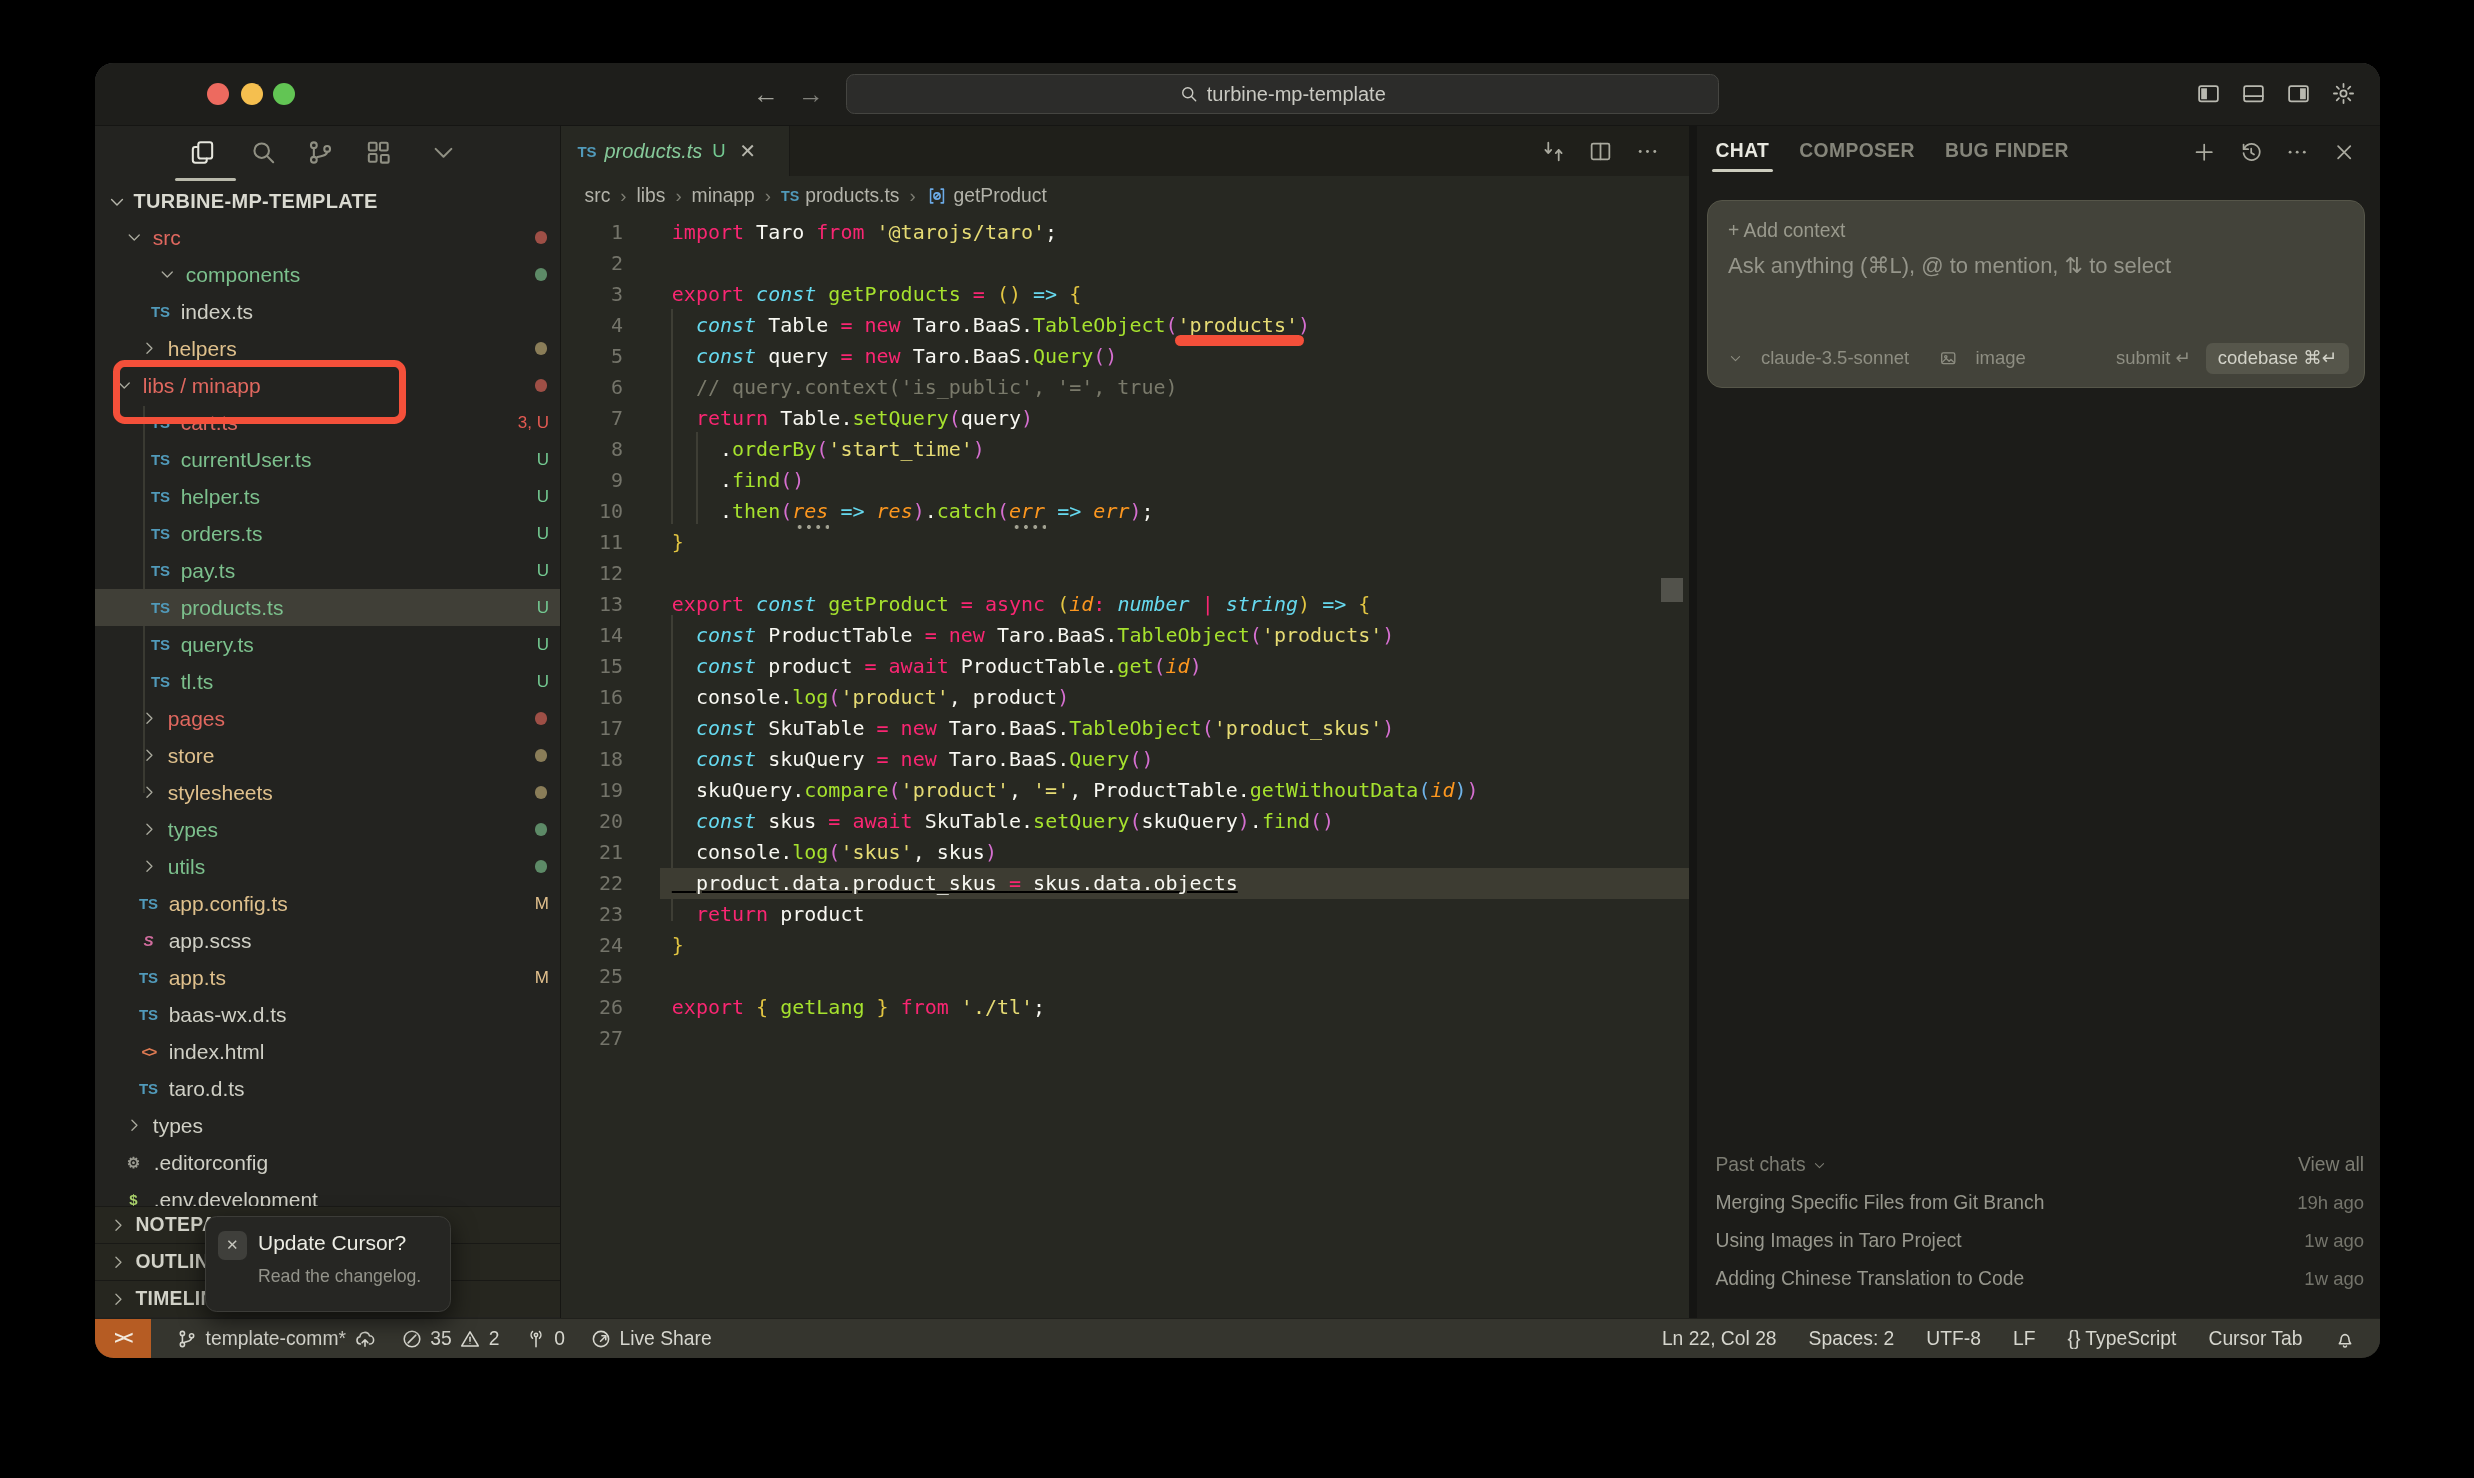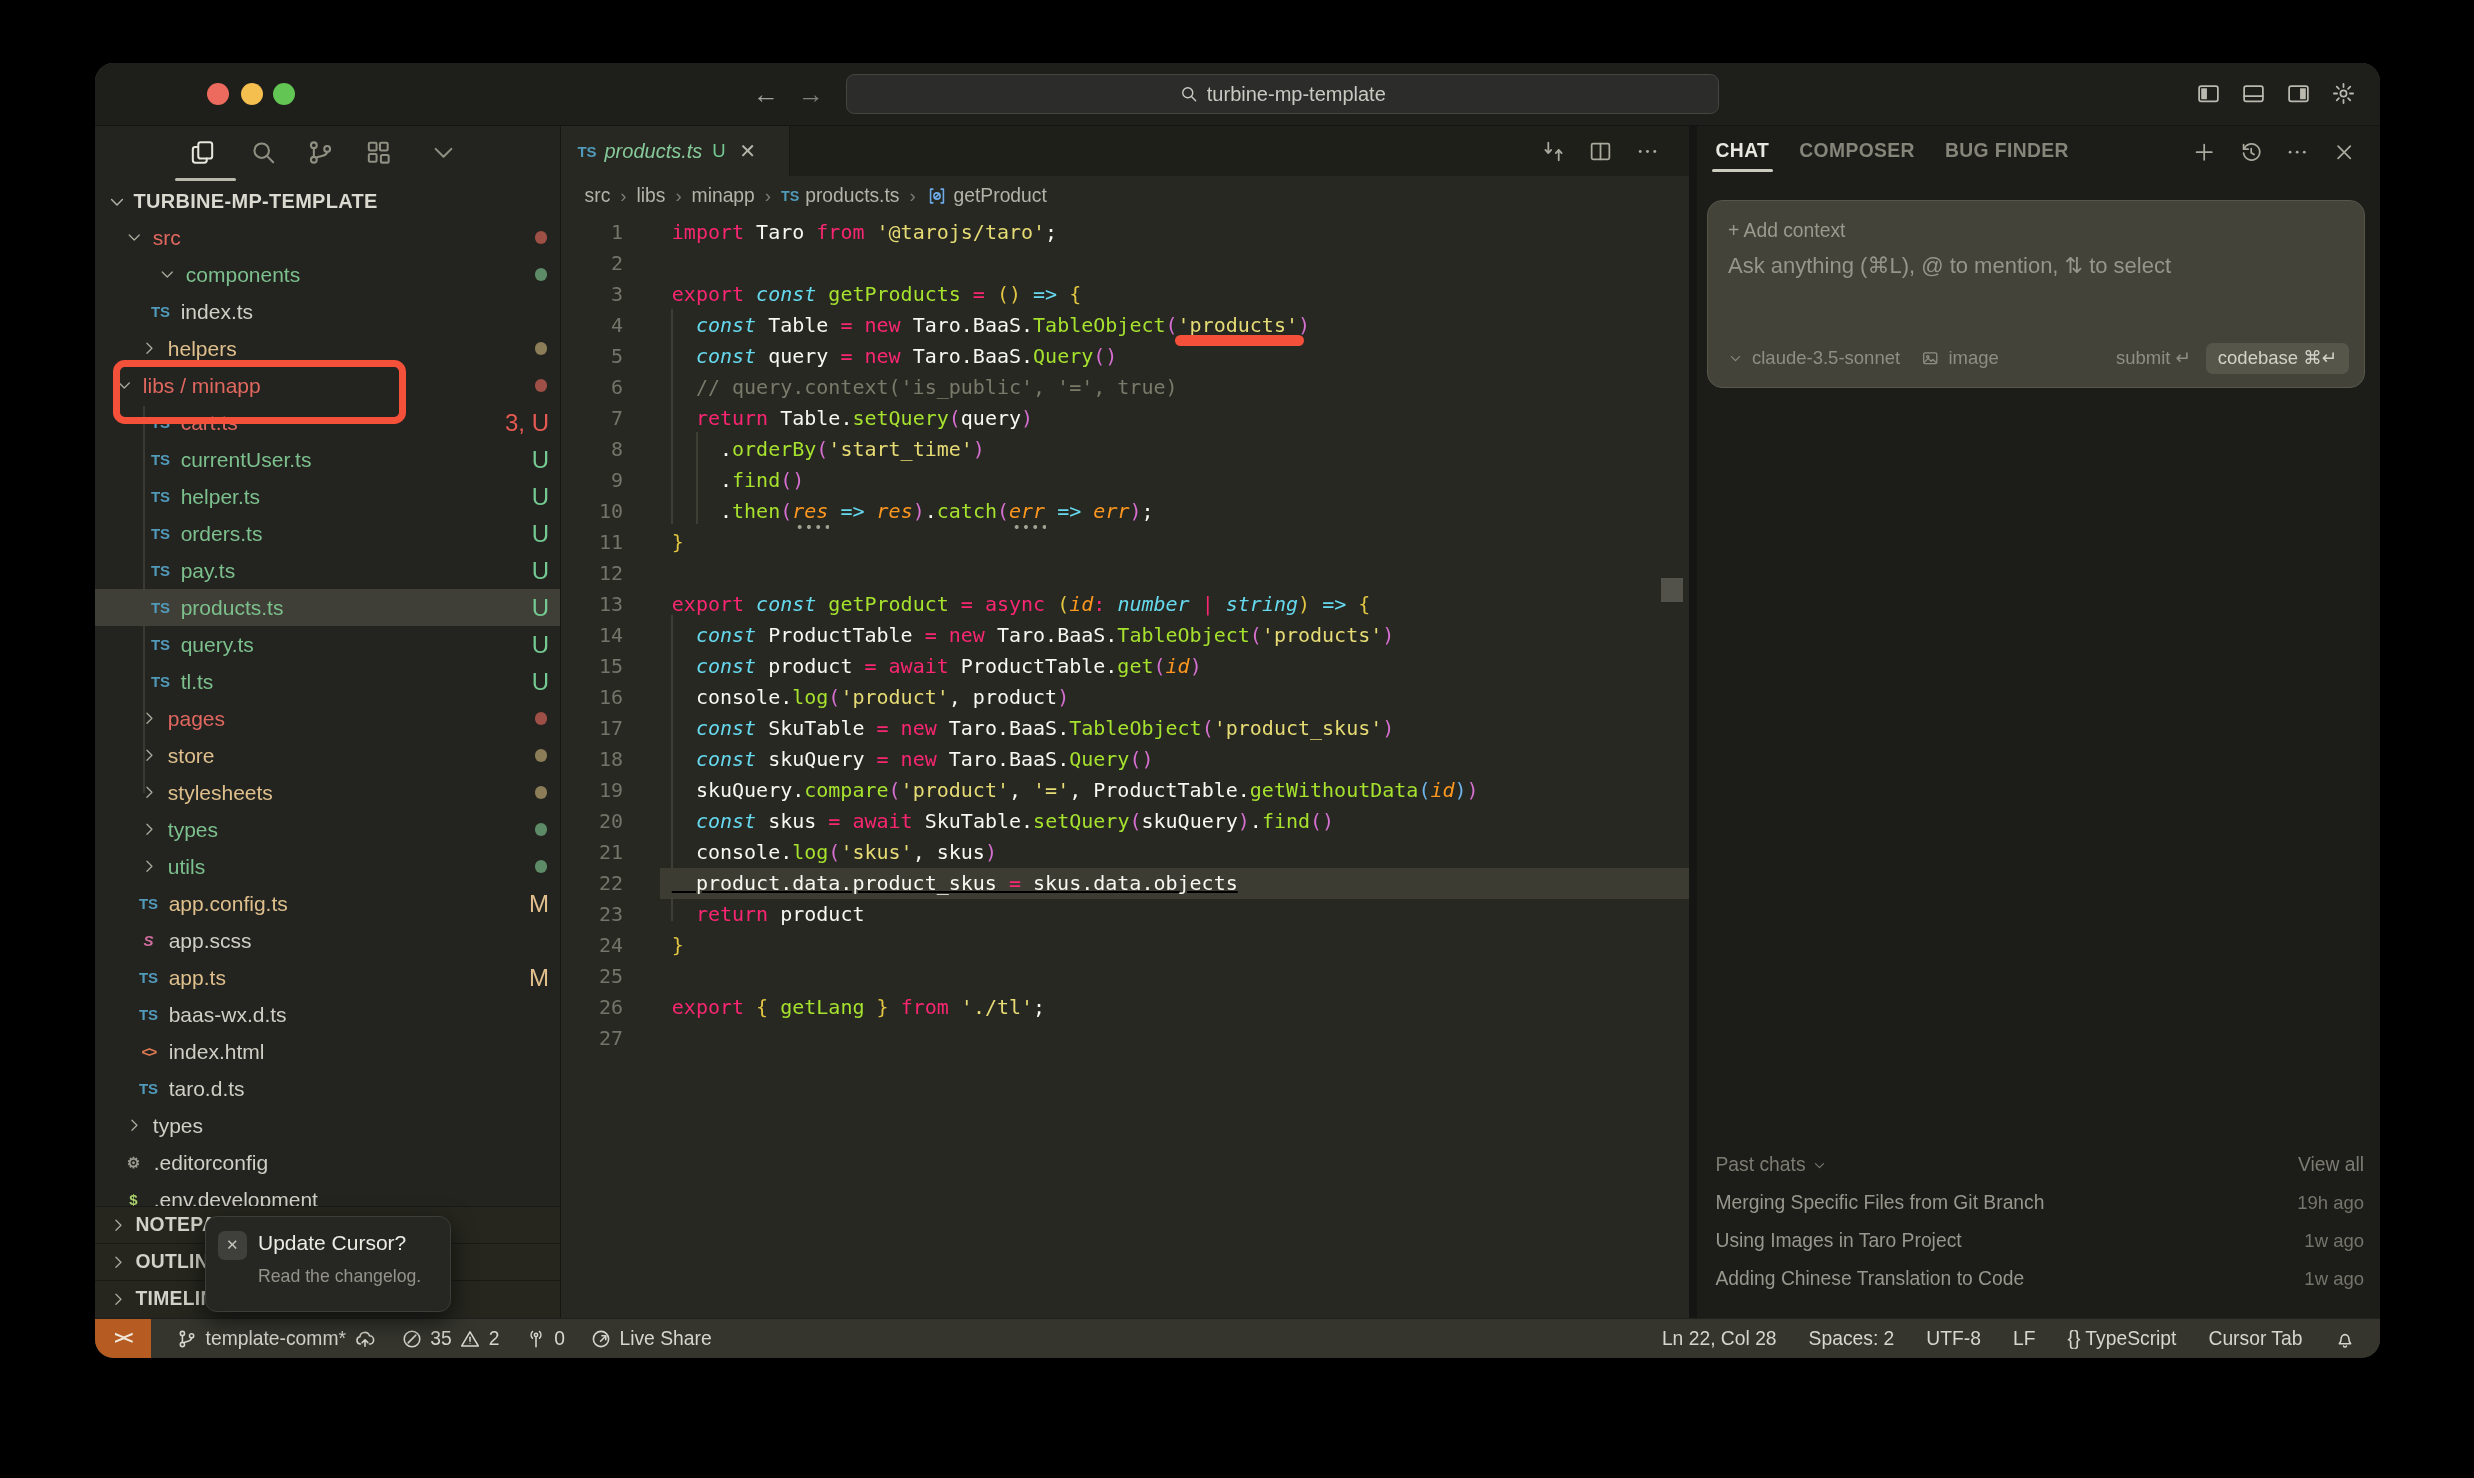--- a/index.html
+++ b/index.html
@@ -46,21 +46,21 @@
   .trow .fi { width:27px; margin-right:6.7px; text-align:center; font-weight:bold; font-size:15px; }
   .fi-ts { color:#519aba; }
   .fi-scss { color:#d16d9e; font-style:italic; font-size:18.5px; }
   .fi-html { color:#e07b53; font-size:16px; letter-spacing:-1.7px; }
   .fi-gear { color:#9a9a90; font-size:20px; font-weight:normal; }
   .fi-env { color:#a8cf6a; font-size:19.3px; }
   .lbl-red { color:#e0685f; } .lbl-green { color:#7cc08d; } .lbl-tan { color:#dfc08c; } .lbl-plain { color:#cfcfc5; }
   .trow .spacer { flex:1; }
   .dot { width:12.6px; height:12.6px; border-radius:50%; margin-right:12.6px; }
   .dot-red { background:#9e4f46; } .dot-green { background:#5d8a67; } .dot-tan { background:#8a7d58; }
-  .badge { font-size:24px; margin-right:11px; }
+  .badge { font-size:17px; margin-right:11px; }
   .bdg-green { color:#73c991; } .bdg-tan { color:#e2c08d; } .bdg-red { color:#e45a52; }
   .tree-guide { position:absolute; left:48px; top:187px; width:1.7px; height:387px; background:#3a3a32; }
   .annot-box { position:absolute; left:17.7px; top:234px; width:293px; height:64px;
                border:7.6px solid #f4503a; border-radius:11.8px; z-index:5; }
   .sections { position:absolute; left:0; top:1080px; width:465px; }
   .srow { height:37px; display:flex; align-items:center; background:#26261f; border-top:1.7px solid #191916;
           color:#d2d2c8; font-weight:bold; font-size:19.3px; letter-spacing:0.3px; }
   .srow .ic { width:18.5px; height:18.5px; margin:0 8.4px 0 13.5px; color:#a9a99d; }
 
   
@@ -112,21 +112,21 @@
   .ctab.active { color:#e8e8e0; }
   .ctab-underline { position:absolute; left:15px; top:43px; width:61px; height:3.4px; background:#ccccbe; border-radius:1.7px; }
   .chat-actions { position:absolute; right:25px; top:13.5px; display:flex; gap:22px; color:#a9a99e; }
   .chat-actions .ic { width:24.4px; height:24.4px; }
   .inputbox { position:absolute; left:10px; top:74px; width:658px; height:188px; background:#43433a;
               border:1.3px solid #565649; border-radius:15px; }
   .addctx { position:absolute; left:20px; top:18.5px; font-size:19.3px; color:#9a9a8d; }
   .placeholder { position:absolute; left:20px; top:52px; font-size:22px; color:#95958a; }
   .ibx-bottom { position:absolute; left:20px; right:15px; bottom:13.5px; display:flex;
                 align-items:center; font-size:18.5px; color:#8e8e82; }
-  .ibx-left { display:flex; align-items:center; gap:9px; }
+  .ibx-left { display:flex; align-items:center; gap:18px; }
   .ibx-left .ic { width:18.5px; height:18.5px; }
   .ibx-right { margin-left:auto; display:flex; align-items:center; gap:15px; }
   .pill { background:#56564b; border-radius:6.7px; padding:4.2px 11.8px; color:#d2d2c8; }
   .pastchats { position:absolute; left:18.5px; right:17px; top:1012px; }
   .pc-row { height:38px; display:flex; align-items:flex-end; }
   .pc-head { color:#7c7c72; font-size:19.3px; display:flex; align-items:center; gap:6.7px; }
   .pc-head .ic { width:15px; height:15px; }
   .pc-spacer { flex:1; }
   .pc-view { color:#7c7c72; font-size:19.3px; }
   .pc-title { color:#97978d; font-size:19.3px; }

